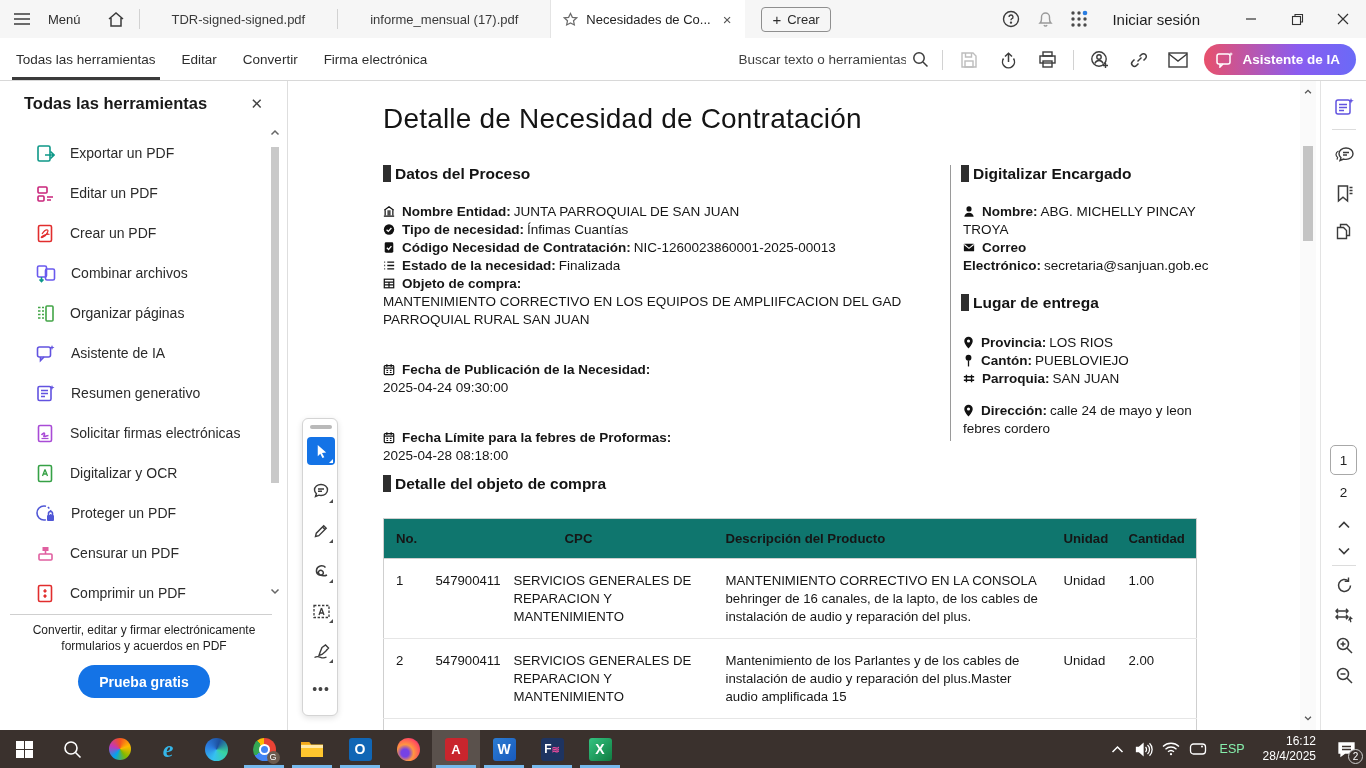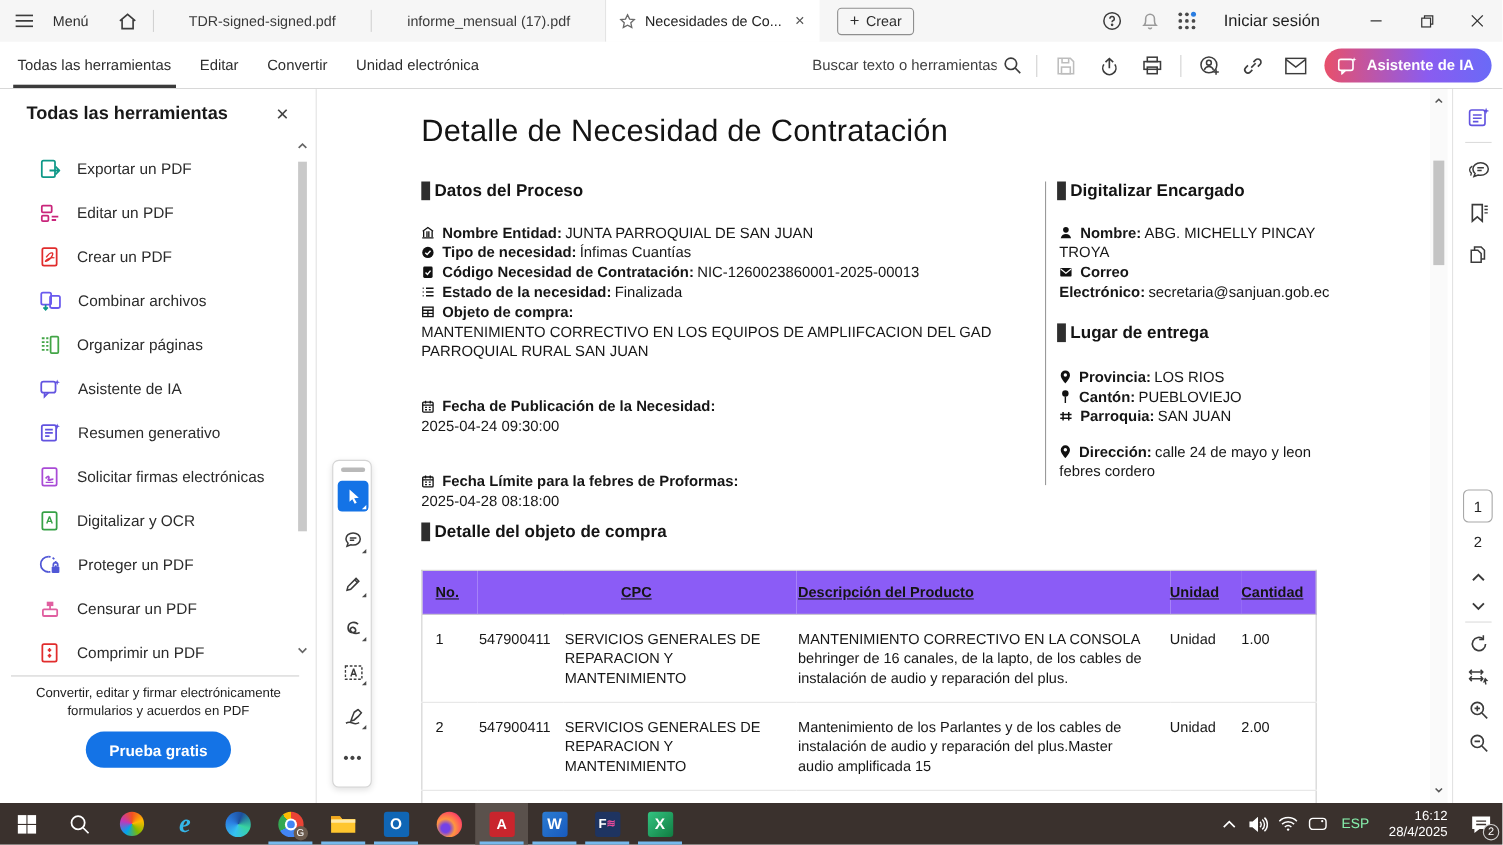--- a/index.html
+++ b/index.html
@@ -58,21 +58,21 @@
   .sec-head .bar{width:8px;height:17px;background:#2e2e2e;}
   .sec-head .txt{font-size:15.5px;font-weight:bold;color:#141414;}
   .fieldcol{position:absolute;font-size:13.5px;line-height:18px;color:#161616;}
   .frow .lbl{font-weight:bold;margin:0 3px 0 7px;}
   .fi{display:inline-block;vertical-align:-2px;}
   .pgap{margin-top:14px;}
   .vsep{position:absolute;left:662px;top:84px;width:1px;height:276px;background:#9a9a9a;}
 
   
   .dtable{position:absolute;left:95px;top:437px;width:813px;border:1px solid #cfcfcf;border-collapse:collapse;table-layout:fixed;font-size:13.2px;color:#161616;}
-  .dtable th{font-weight:bold;height:40px;vertical-align:middle;text-align:left;border-bottom:1px solid #cfcfcf;background:#8b5cf6;text-decoration:underline;}
+  .dtable th{font-weight:bold;height:40px;vertical-align:middle;text-align:left;border-bottom:1px solid #cfcfcf;background:#0f766e;}
   .dtable td{vertical-align:top;padding-top:13px;padding-bottom:12px;line-height:18px;border-bottom:1px solid #e6e6e6;}
   .dtable .c-no{padding-left:12px;}
   .dtable .c-code{padding-left:2px;}
   .dtable .c-name{padding-left:2px;padding-right:16px;}
   .dtable .c-desc{padding-left:2px;padding-right:24px;}
   .dtable th.h-cpc{text-align:center;}
 
   
   .qtools{position:absolute;left:14px;top:337px;width:36px;height:298px;background:#fff;border:1px solid #d4d4d4;border-radius:6px;box-shadow:0 2px 6px rgba(0,0,0,.12);}
   .qt-handle{position:absolute;left:7px;top:6px;width:22px;height:4px;border-radius:2px;background:#b9b9b9;}
@@ -185,21 +185,21 @@
           <path d="M1 1l10 10M11 1L1 11" stroke="#333" stroke-width="1.2"></path>
         </svg>
     </div>
   </div>
 </div>
 
 <div class="toolbar">
   <div class="tool-tab first active">Todas las herramientas</div>
   <div class="tool-tab">Editar</div>
   <div class="tool-tab">Convertir</div>
-  <div class="tool-tab">Unidad electrónica</div>
+  <div class="tool-tab">Firma electrónica</div>
 
   <div class="tool-right">
     <div class="searchbox">
       <input type="text" placeholder="Buscar texto o herramientas" style="">
       <svg width="17" height="17" viewBox="0 0 17 17" fill="none" stroke="#3c3c3c" stroke-width="1.5">
           <circle cx="7" cy="7" r="5.2"></circle>
           <path d="M11 11l4.5 4.5"></path>
         </svg>
     </div>
     <div class="vdiv"></div>

